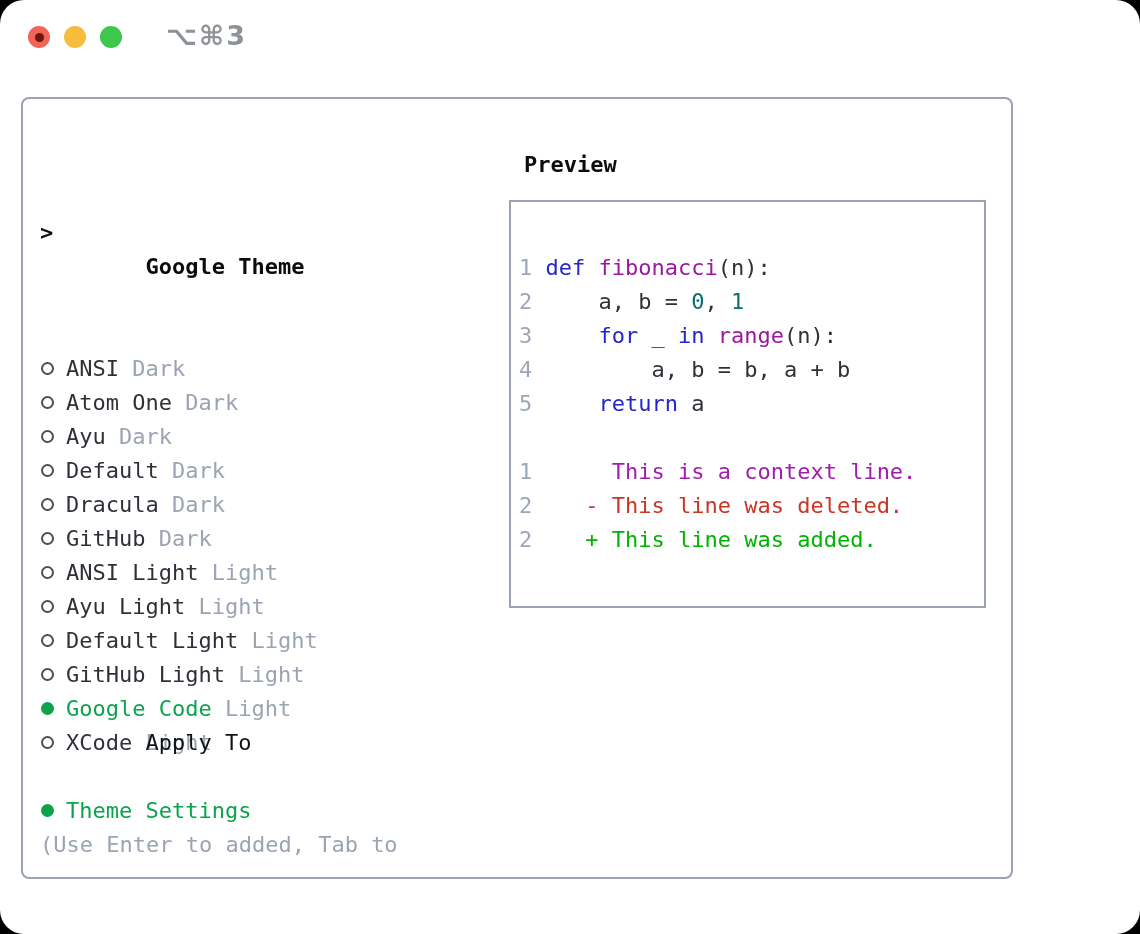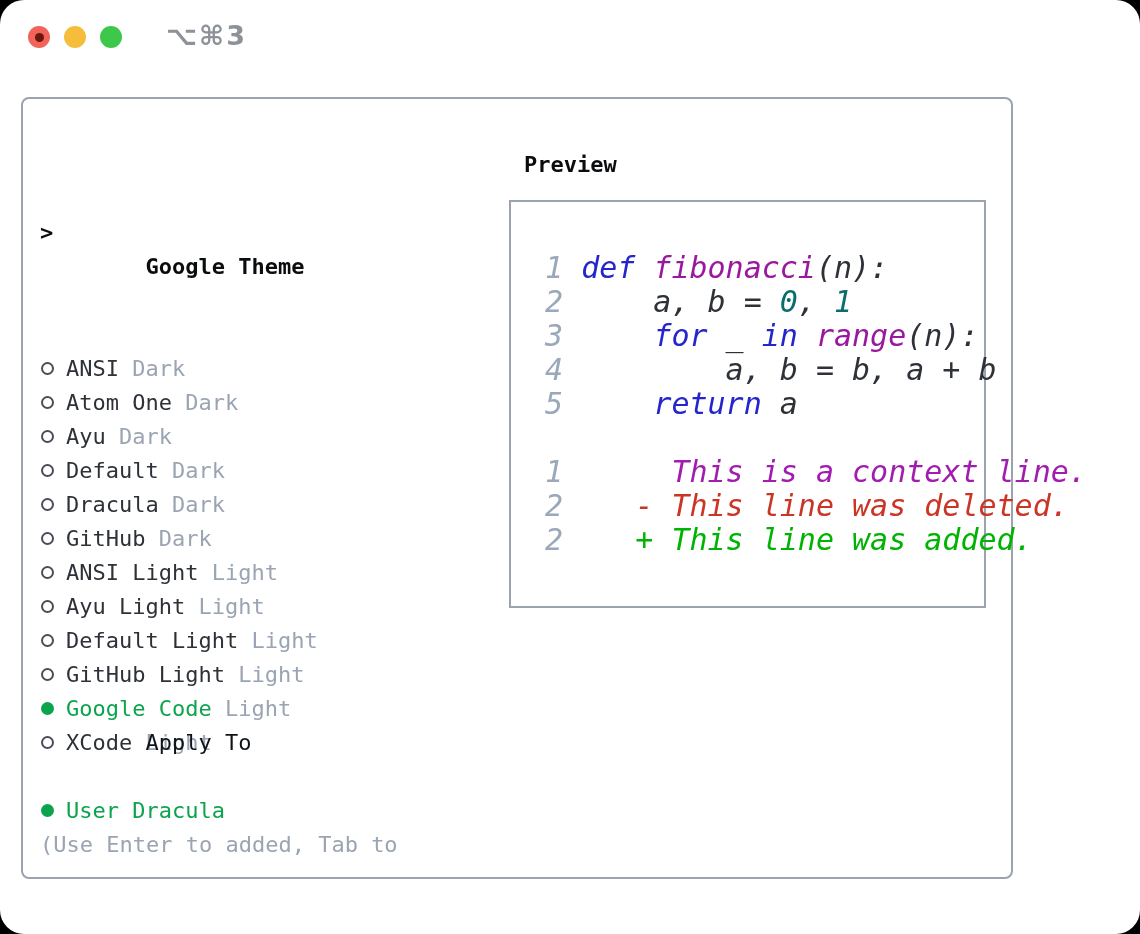--- a/index.html
+++ b/index.html
@@ -52,21 +52,21 @@
   
   .preview-title{
     position:absolute;left:524px;top:148px;
     font-size:22px;line-height:34px;font-weight:bold;color:#0a0c0e;
   }
   .preview-box{
     position:absolute;left:509px;top:200px;width:477px;height:408px;
     box-sizing:border-box;border:2px solid var(--border-gray);
     background:#fff;
   }
-  .code{position:absolute;left:34px;top:49px;font-size:30px;line-height:34px;white-space:pre;font-style:italic;}
+  .code{position:absolute;left:8px;top:49px;font-size:22px;line-height:34px;white-space:pre;}
   .code-line{height:34px;}
   .seg.ln{color:#9aa8ba;}
   .seg.plain{color:#2e3238;}
   .seg.kw{color:var(--keyword-blue);}
   .seg.fn{color:var(--function-purple);}
   .seg.lit{color:var(--literal-teal);}
   .seg.ctx{color:#a21caf;}
   .seg.del{color:var(--deleted-red);}
   .seg.add{color:var(--added-green);}
 </style>
@@ -90,21 +90,21 @@
     <div class="row header-row">
       <span class="caret">&gt;</span><span>Google Theme</span>
     </div>
     
   <div class="row"><span class="radio"></span><span class="name">ANSI</span> <span class="variant">Dark</span></div><div class="row"><span class="radio"></span><span class="name">Atom One</span> <span class="variant">Dark</span></div><div class="row"><span class="radio"></span><span class="name">Ayu</span> <span class="variant">Dark</span></div><div class="row"><span class="radio"></span><span class="name">Default</span> <span class="variant">Dark</span></div><div class="row"><span class="radio"></span><span class="name">Dracula</span> <span class="variant">Dark</span></div><div class="row"><span class="radio"></span><span class="name">GitHub</span> <span class="variant">Dark</span></div><div class="row"><span class="radio"></span><span class="name">ANSI Light</span> <span class="variant">Light</span></div><div class="row"><span class="radio"></span><span class="name">Ayu Light</span> <span class="variant">Light</span></div><div class="row"><span class="radio"></span><span class="name">Default Light</span> <span class="variant">Light</span></div><div class="row"><span class="radio"></span><span class="name">GitHub Light</span> <span class="variant">Light</span></div><div class="row selected"><span class="radio on"></span><span class="name">Google Code</span> <span class="variant">Light</span></div><div class="row"><span class="radio"></span><span class="name">XCode</span> <span class="variant">Light</span></div></div>
 
   <div class="apply-col">
     <div class="row section-label">
       <span>Apply To</span>
     </div>
-    <div><div class="row selected"><span class="radio on"></span><span class="name">User Dracula</span></div></div>
+    <div><div class="row selected"><span class="radio on"></span><span class="name">Theme Settings</span></div></div>
   </div>
 
   <div class="hint">
     <div>(Use Enter to added, Tab to</div>
     <div>change focus)</div>
   </div>
 
   <div class="preview-title">Preview</div>
   <div class="preview-box">
     <div class="code"><div class="code-line"><span class="seg ln">1 </span><span class="seg kw">def </span><span class="seg fn">fibonacci</span><span class="seg plain">(n):</span></div><div class="code-line"><span class="seg ln">2 </span><span class="seg plain">    a, b = </span><span class="seg lit">0</span><span class="seg plain">, </span><span class="seg lit">1</span></div><div class="code-line"><span class="seg ln">3 </span><span class="seg plain">    </span><span class="seg kw">for</span><span class="seg plain"> _ </span><span class="seg kw">in</span><span class="seg plain"> </span><span class="seg fn">range</span><span class="seg plain">(n):</span></div><div class="code-line"><span class="seg ln">4 </span><span class="seg plain">        a, b = b, a + b</span></div><div class="code-line"><span class="seg ln">5 </span><span class="seg plain">    </span><span class="seg kw">return</span><span class="seg plain"> a</span></div><div class="code-line"></div><div class="code-line"><span class="seg ln">1 </span><span class="seg ctx">     This is a context line.</span></div><div class="code-line"><span class="seg ln">2 </span><span class="seg del">   - This line was deleted.</span></div><div class="code-line"><span class="seg ln">2 </span><span class="seg add">   + This line was added.</span></div></div>

